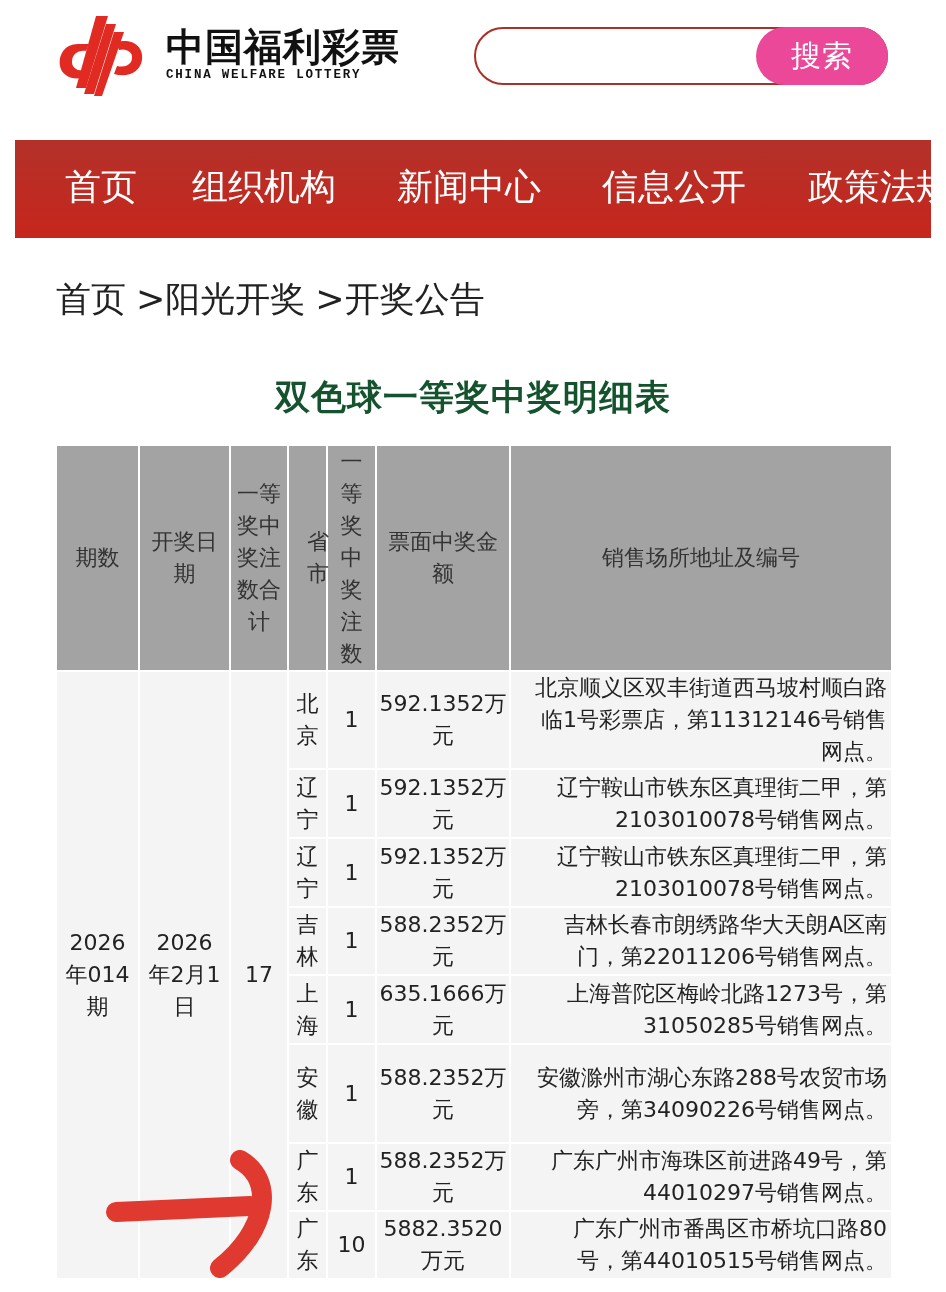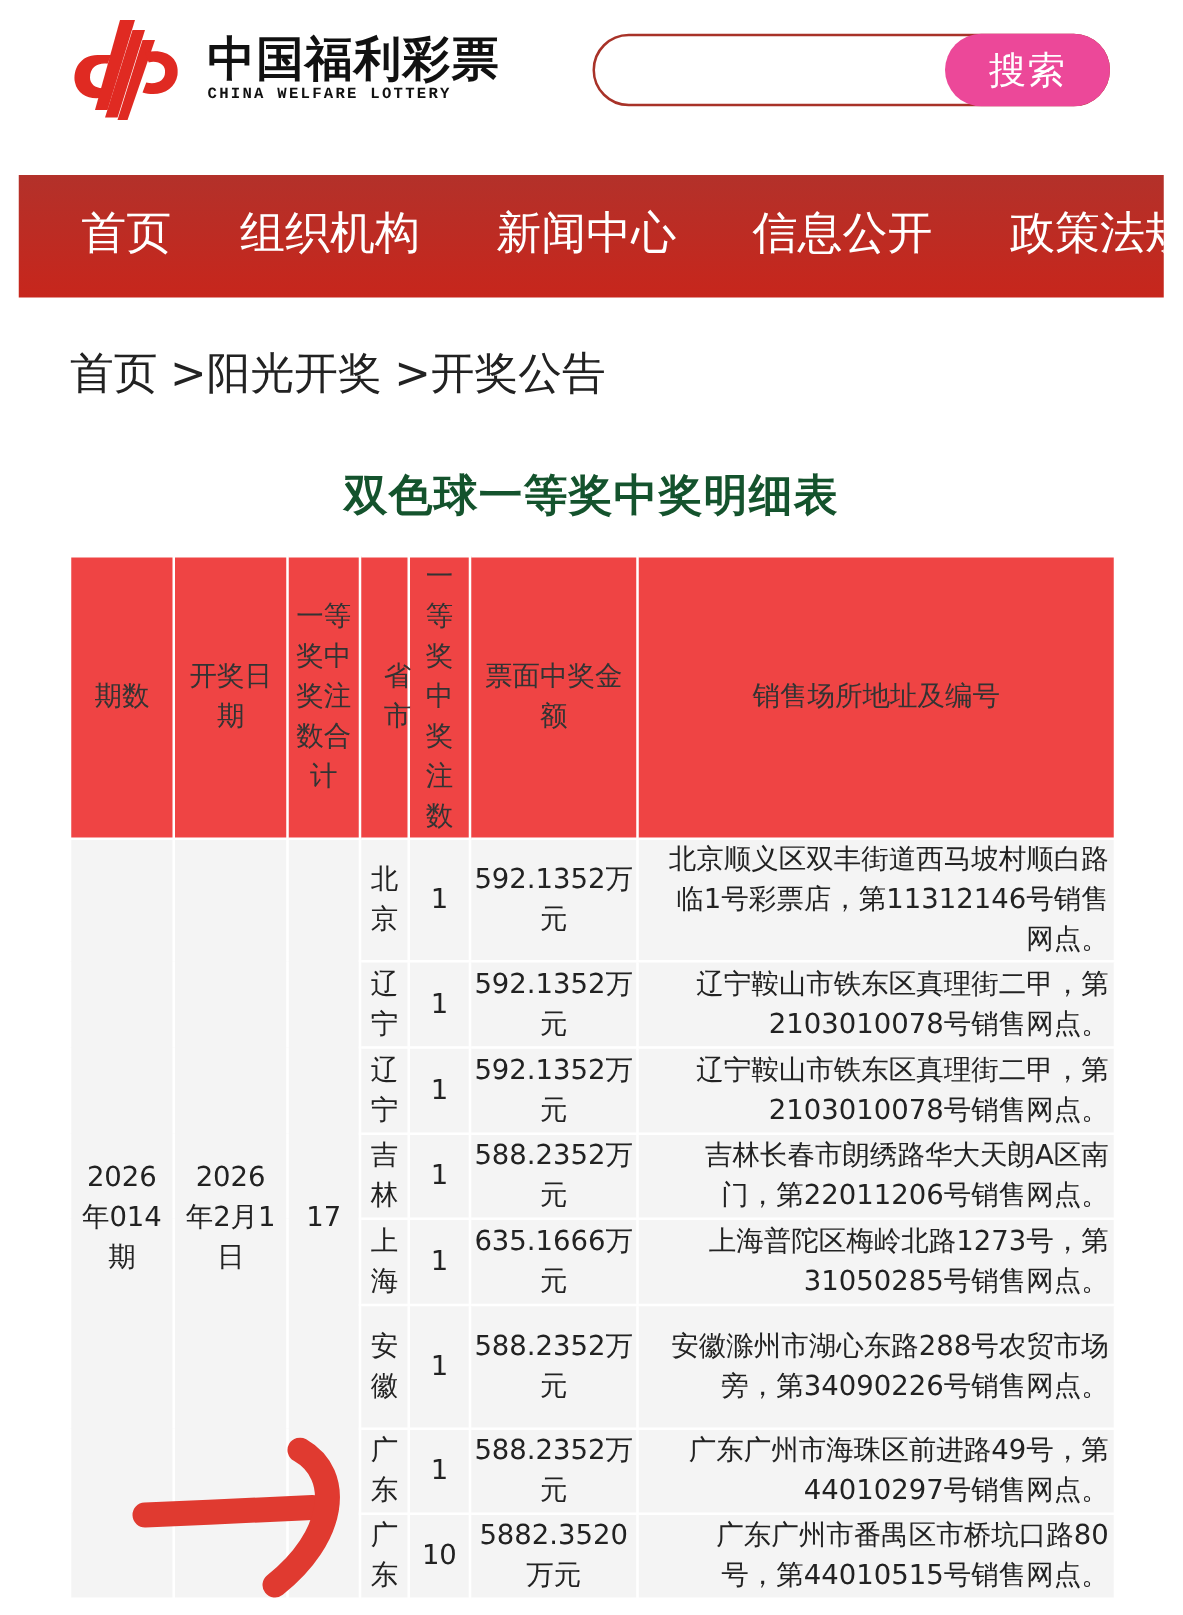--- a/index.html
+++ b/index.html
@@ -21,21 +21,21 @@
 
   .breadcrumb { position: absolute; left: 56px; top: 276px; font-size: 35px; color: #222; line-height: 46px; }
   .breadcrumb span { margin-right: 0; }
   .bc-sep { margin: 0 10px; }
 
   .title { position: absolute; left: 0; width: 946px; top: 356px; text-align: center; font-size: 35px; font-weight: bold; color: #14532d; line-height: 50px; letter-spacing: 1px; margin-top: 16px; }
 
   .table-wrap { position: absolute; left: 55px; top: 444px; width: 836px; }
   table { border-collapse: collapse; table-layout: fixed; width: 836px; }
   th, td { border: 2px solid #ffffff; text-align: center; vertical-align: middle; }
-  th { background: #ef4444; color: #333; font-weight: normal; font-size: 22px; line-height: 32px; }
+  th { background: #a3a3a3; color: #333; font-weight: normal; font-size: 22px; line-height: 32px; }
   td { background: #f4f4f4; color: #222; font-size: 22px; line-height: 32px; }
   td.addr { text-align: right; padding-left: 23px; padding-right: 4px; line-height: 32px; }
   td.prov { padding: 0 2px; }
   td.amount { line-height: 32px; }
   .hdr-narrow { padding: 0 4px; }
 
   .arrow { position: absolute; left: 100px; top: 1150px; width: 180px; height: 130px; pointer-events: none; }
 </style>
 </head>
 <body>

